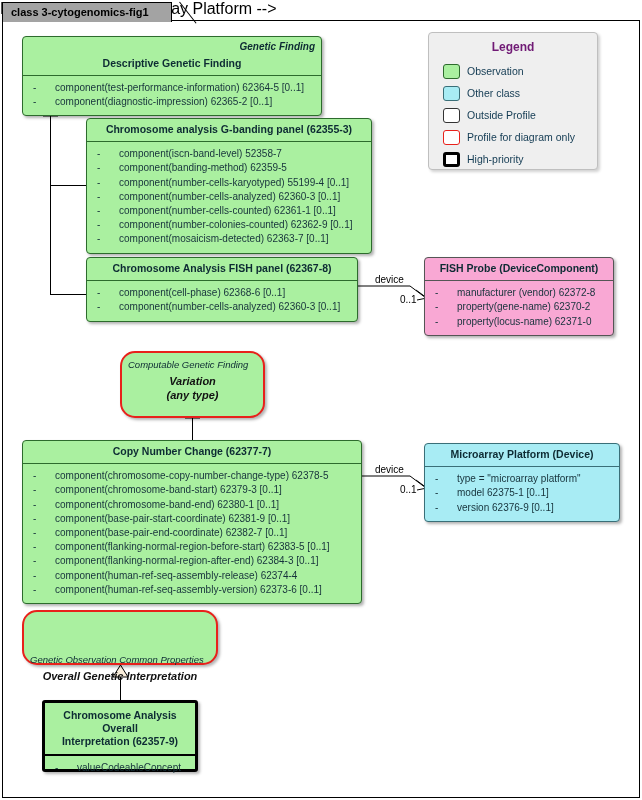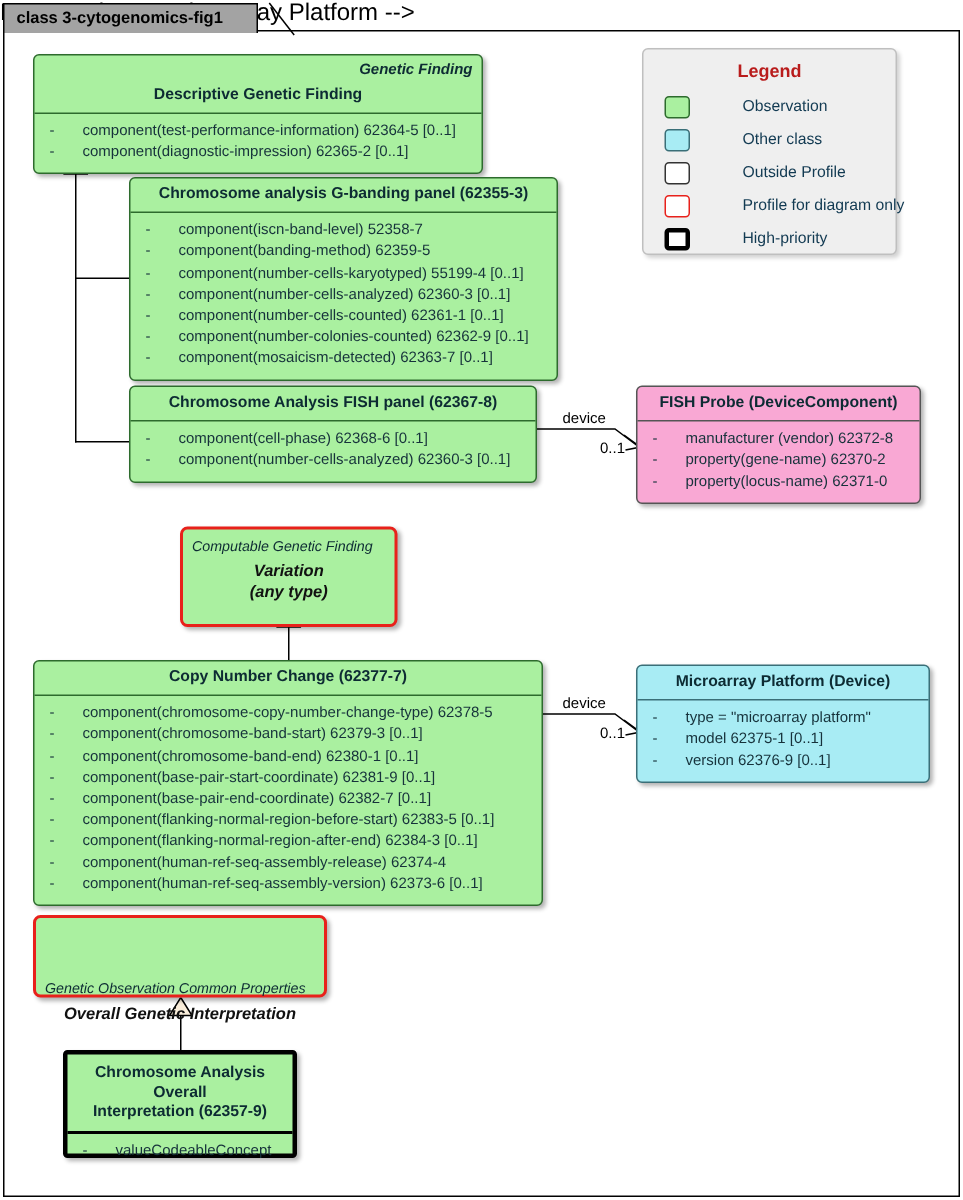--- a/index.html
+++ b/index.html
@@ -113,21 +113,21 @@
     display: inline-block;
   }
 
   
   .uml.green  { background: #aaf0a0; border-color: #2d6b2d; }
   .uml.green .sep { background: #2d6b2d; }
   .uml.cyan   { background: #a8ecf4; border-color: #3a6f78; }
   .uml.cyan .sep { background: #3a6f78; }
   .uml.white  { background: #f9a8d4; border-color: #555; }
   .uml.white .sep { background: #555; }
-  .uml.redline { background: #aaf0a0; border: 2px solid #e8211b; border-radius: 5px; }
+  .uml.redline { background: #aaf0a0; border: 2px solid #e8211b; border-radius: 15px; }
   .uml.priority { background: #aaf0a0; border: 3px solid #000; border-radius: 3px; }
   .uml.priority .sep { background: #000; height: 2px; }
 
   
   .uml.abstract .hdr { text-align: center; }
   .uml.abstract .stereo { text-align: left; font-style: italic; font-weight: normal; }
   .uml.abstract .title {
     display: block;
     font-style: italic;
     font-weight: bold;
@@ -143,42 +143,41 @@
     background: #efefef;
     border: 1px solid #bfbfbf;
     border-radius: 4px;
     box-shadow: 2px 2px 3px rgba(0,0,0,0.18);
     z-index: 3;
   }
   #legend .legend-title {
     text-align: center;
     font-size: 12px;
     font-weight: bold;
-    color: #b91c1c;
+    color: #701a75;
     padding: 7px 0 6px 0;
   }
   #legend .legend-rows { padding: 0 0 8px 14px; }
   .legend-row {
     display: flex;
     align-items: center;
     height: 22px;
   }
   .legend-sw {
     width: 17px;
     height: 15px;
     box-sizing: border-box;
     border-radius: 3px;
     margin-right: 7px;
     flex: none;
   }
   .legend-label {
     font-size: 10.5px;
     color: #123a52;
     white-space: nowrap;
-    margin-left: 28px;
   }
 
   
   .ln {
     position: absolute;
     background: #000;
     z-index: 1;
   }
   .ln.h { height: 1px; }
   .ln.v { width: 1px; }

